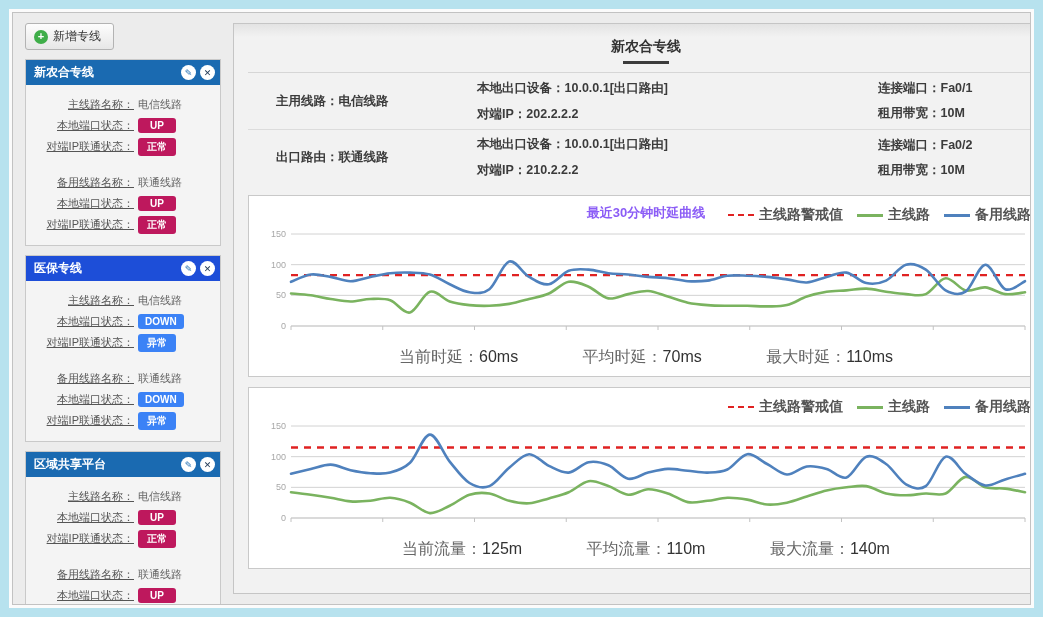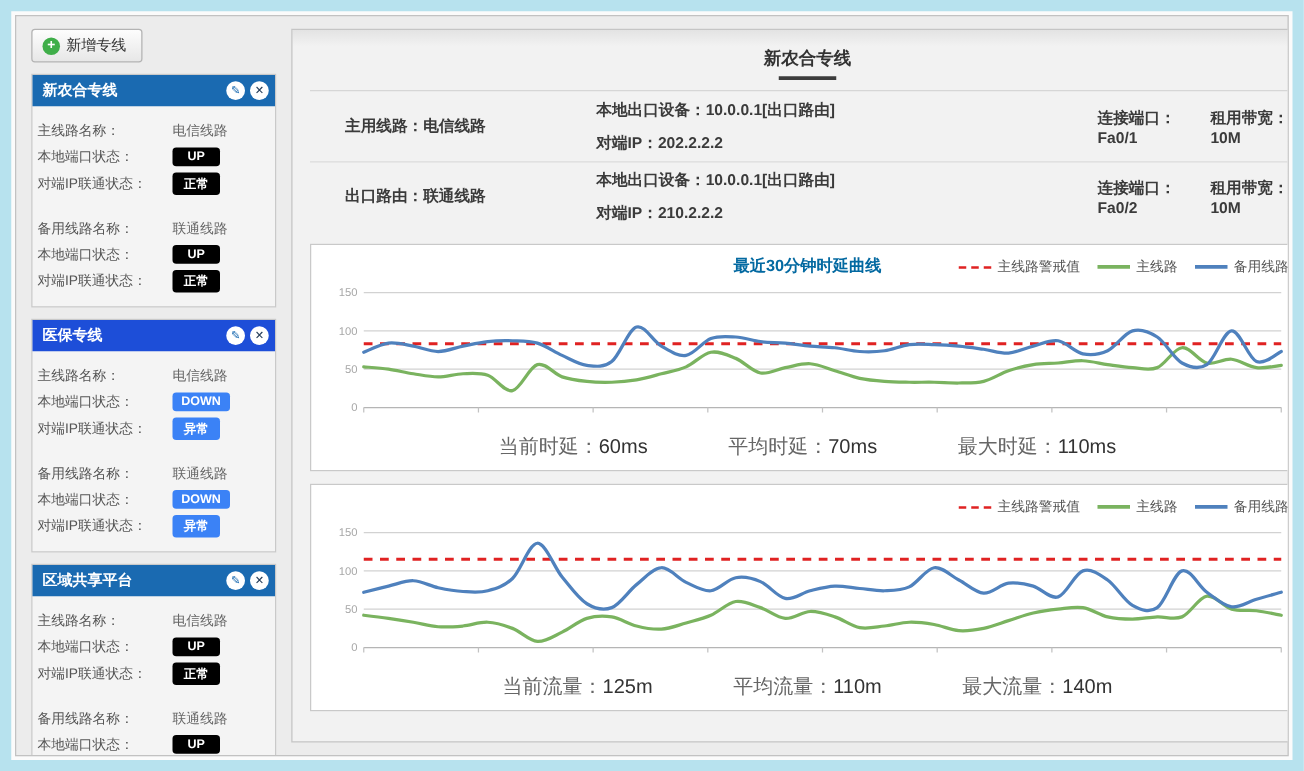--- a/index.html
+++ b/index.html
@@ -21,46 +21,46 @@
   .panel-head.blue { background:#1a6ab1; }
   .panel-head.red  { background:#1d4ed8; }
   .panel-title { color:#fff; font-size:12px; font-weight:bold; flex:1; }
   .icon-circle { width:15px; height:15px; border-radius:50%; background:#fff; display:inline-flex;
                  align-items:center; justify-content:center; font-size:9px; margin-left:4px; cursor:pointer; }
   .icon-circle.edit  { color:#1a6ab1; }
   .icon-circle.close { color:#223a57; font-weight:bold; }
   .panel-body { padding:9px 6px 10px 4px; }
   .field-row { display:flex; align-items:center; height:21px; font-size:11px; }
   .field-row.gap { margin-top:15px; }
-  .field-label { width:104px; text-align:left; color:#555; flex-shrink:0; }
+  .field-label { width:104px; text-align:right; color:#555; flex-shrink:0;text-decoration:underline; }
   .field-value { margin-left:4px; color:#666; }
   .badge { display:inline-block; min-width:38px; text-align:center; margin-left:4px; padding:2px 7px;
            border-radius:3px; font-size:10px; color:#fff; font-weight:bold; }
-  .badge.green { background:#000000; }
+  .badge.green { background:#be185d; }
   .badge.red   { background:#3b82f6; }
 
   
   .main { flex:1; border:1px solid #c5c5c5; background:linear-gradient(#e3e3e3,#f2f2f2 13px);
           padding:0 14px 10px 14px; display:flex; flex-direction:column; }
   .main-title-wrap { padding:14px 0 8px 0; text-align:center; }
   .main-title { font-size:14px; color:#333; font-weight:bold; }
   .main-title-underline { width:46px; height:3px; background:#3c3c3c; margin:5px auto 0; }
 
   .info { border-top:1px solid #d6d6d6; }
   .info-row { display:flex; align-items:center; height:56px; font-size:12.5px; font-weight:bold; color:#3b3b3b; }
   .info-row + .info-row { border-top:1px solid #dcdcdc; }
   .info-col1 { width:215px; padding-left:28px; }
   .info-col2 { width:345px; display:flex; flex-direction:column; gap:9px; padding-left:14px; }
-  .info-col3 { flex:1; display:flex; flex-direction:row; gap:8px; padding-left:70px; }
+  .info-col3 { flex:1; display:flex; flex-direction:column; gap:8px; padding-left:70px; }
 
   .chart-panel { margin-top:10px; background:#fff; border:1px solid #c9c9c9; padding:8px 8px 4px 8px; }
   .chart-head { position:relative; height:22px; }
-  .chart-title { position:absolute; left:0; right:0; text-align:center; font-size:13px; font-weight:bold; color:#0369a1; }
+  .chart-title { position:absolute; left:0; right:0; text-align:center; font-size:13px; font-weight:bold; color:#8b5cf6; }
   .legend { position:absolute; right:4px; top:2px; display:flex; align-items:center; gap:14px; }
-  .leg-item { display:flex; align-items:center; gap:5px; font-size:11px; color:#555; }
+  .leg-item { display:flex; align-items:center; gap:5px; font-size:14px; color:#555;font-weight:bold; }
   .leg-dash  { width:26px; height:0; border-top:2.5px dashed #e02222; }
   .leg-solid { width:26px; height:0; border-top:3px solid; }
   .chart-box { width:100%; height:118px; }
   .stats { text-align:center; padding:3px 0 4px; }
   .stat-item { display:inline-block; margin:0 30px; font-size:16px; }
   .stat-label { color:#666; }
   .stat-value { color:#333; }
 </style>
 </head>
 <body>

